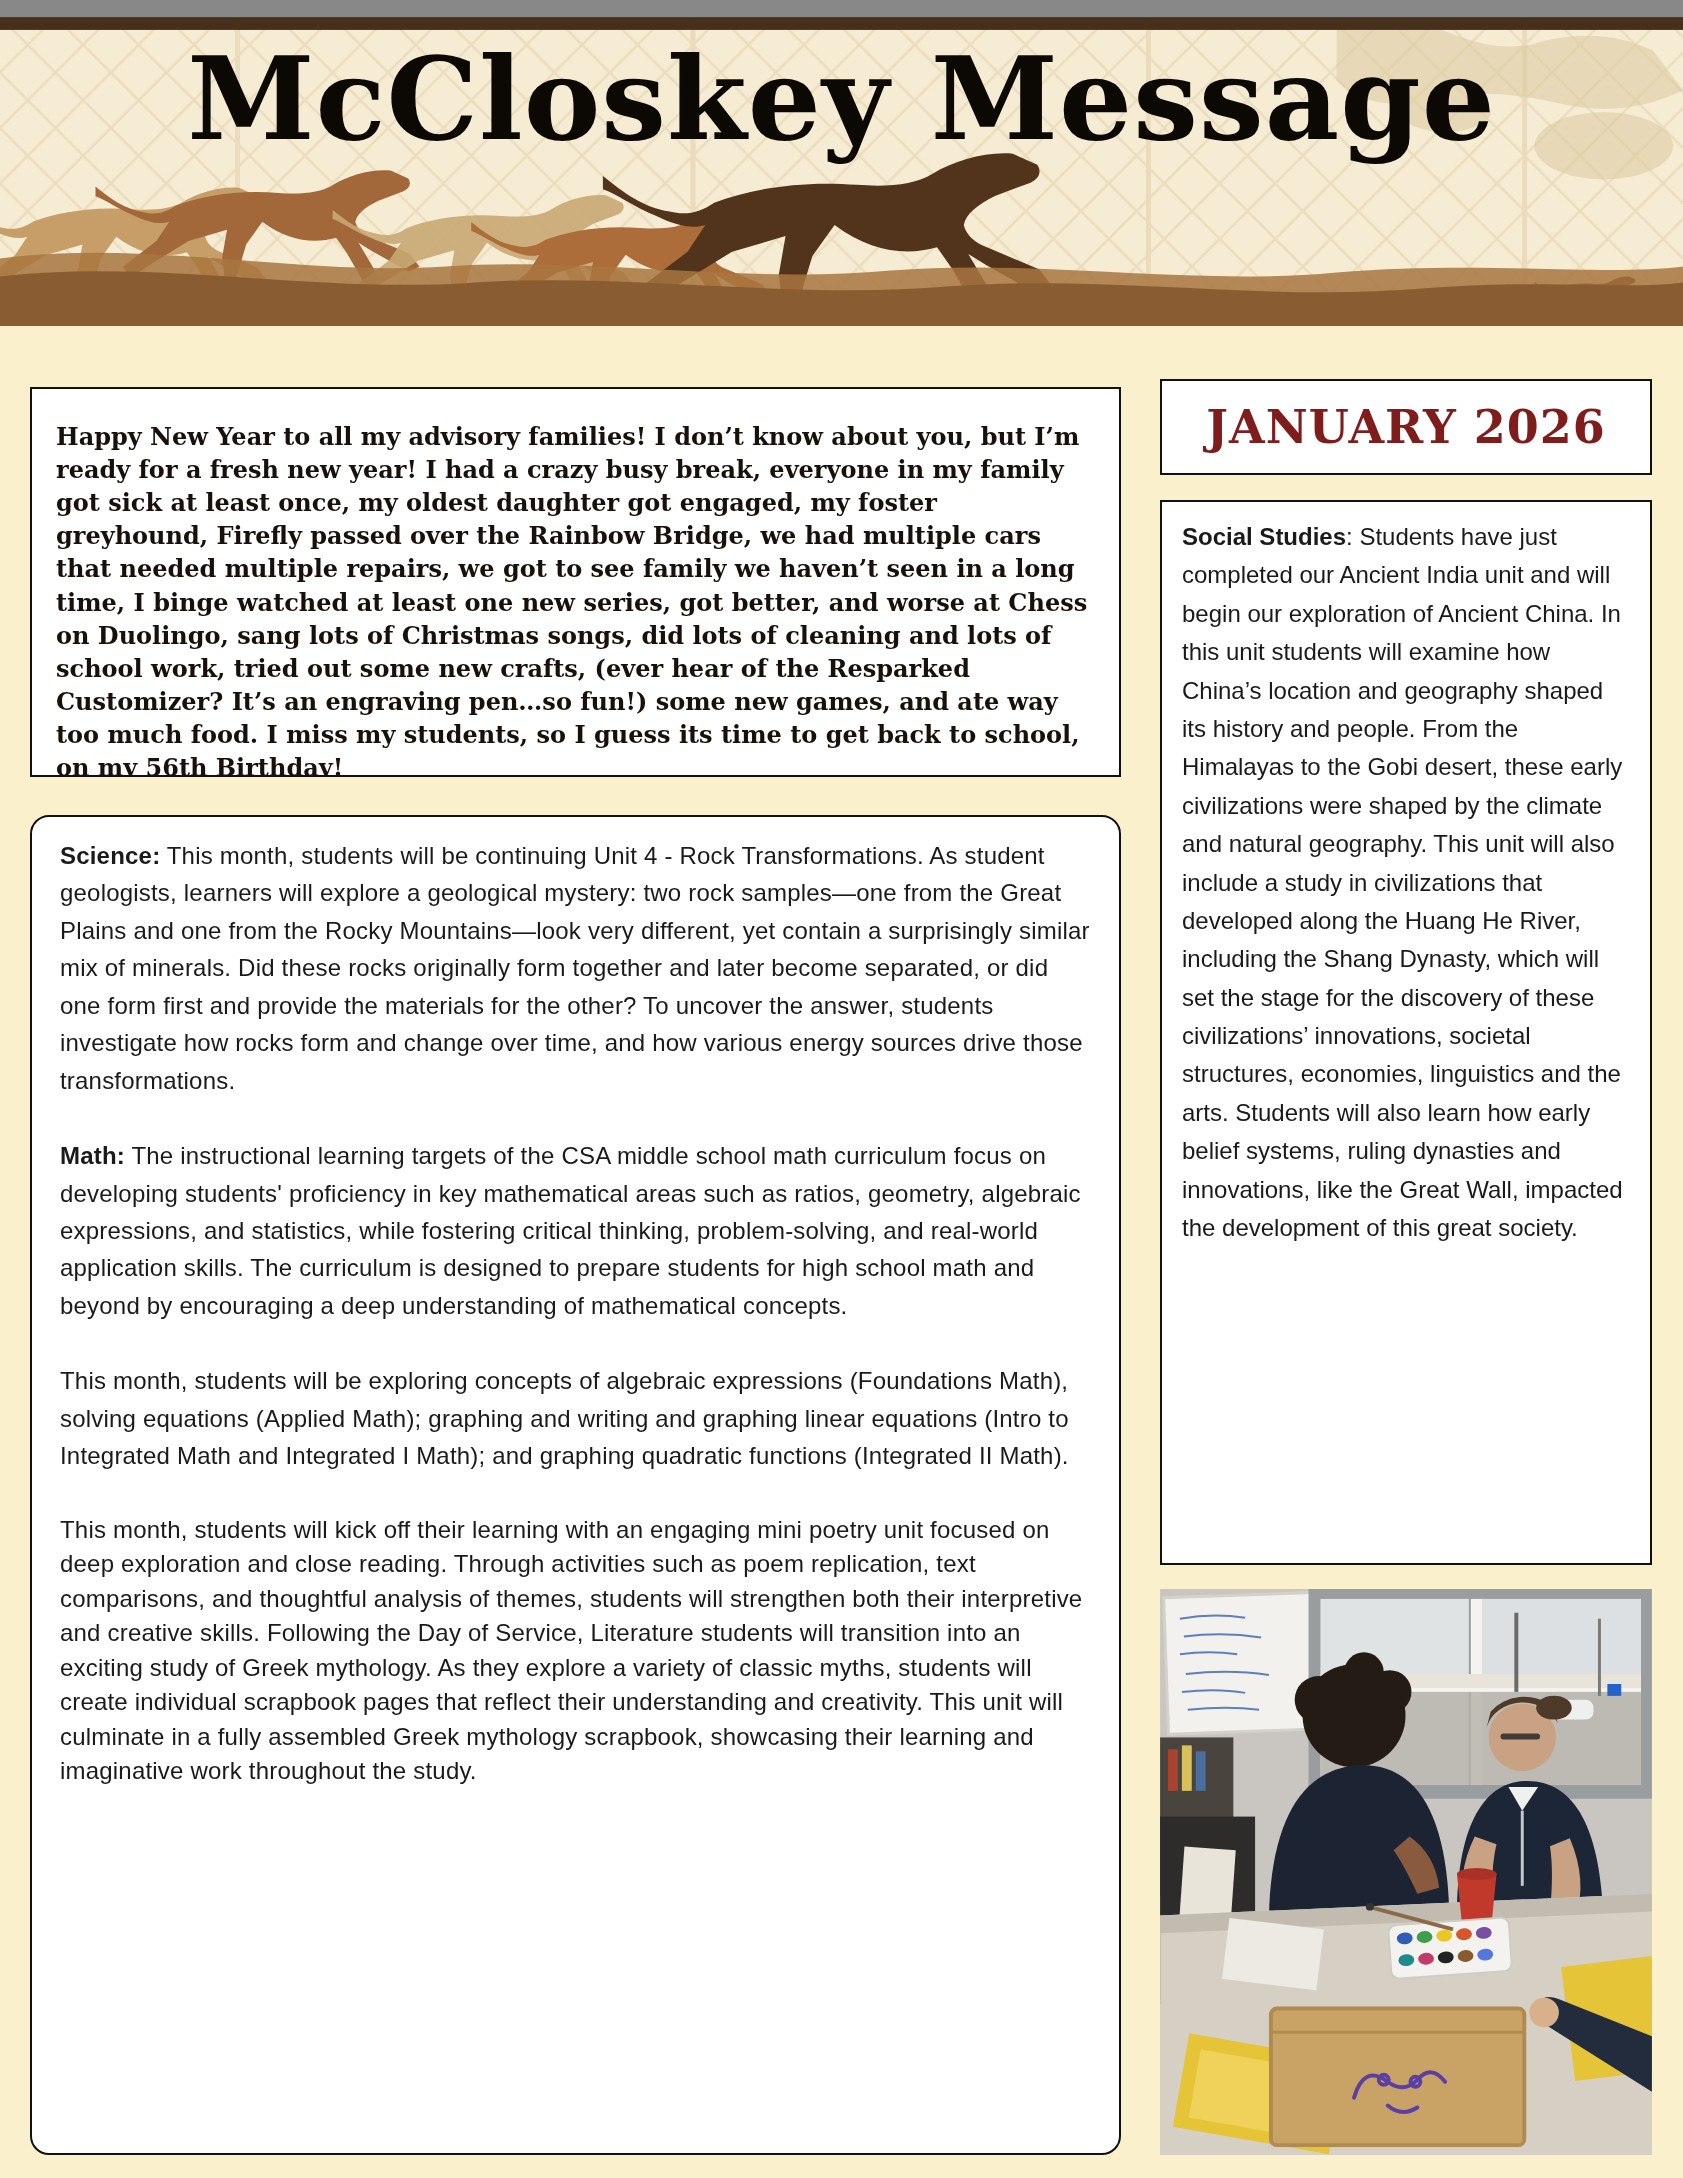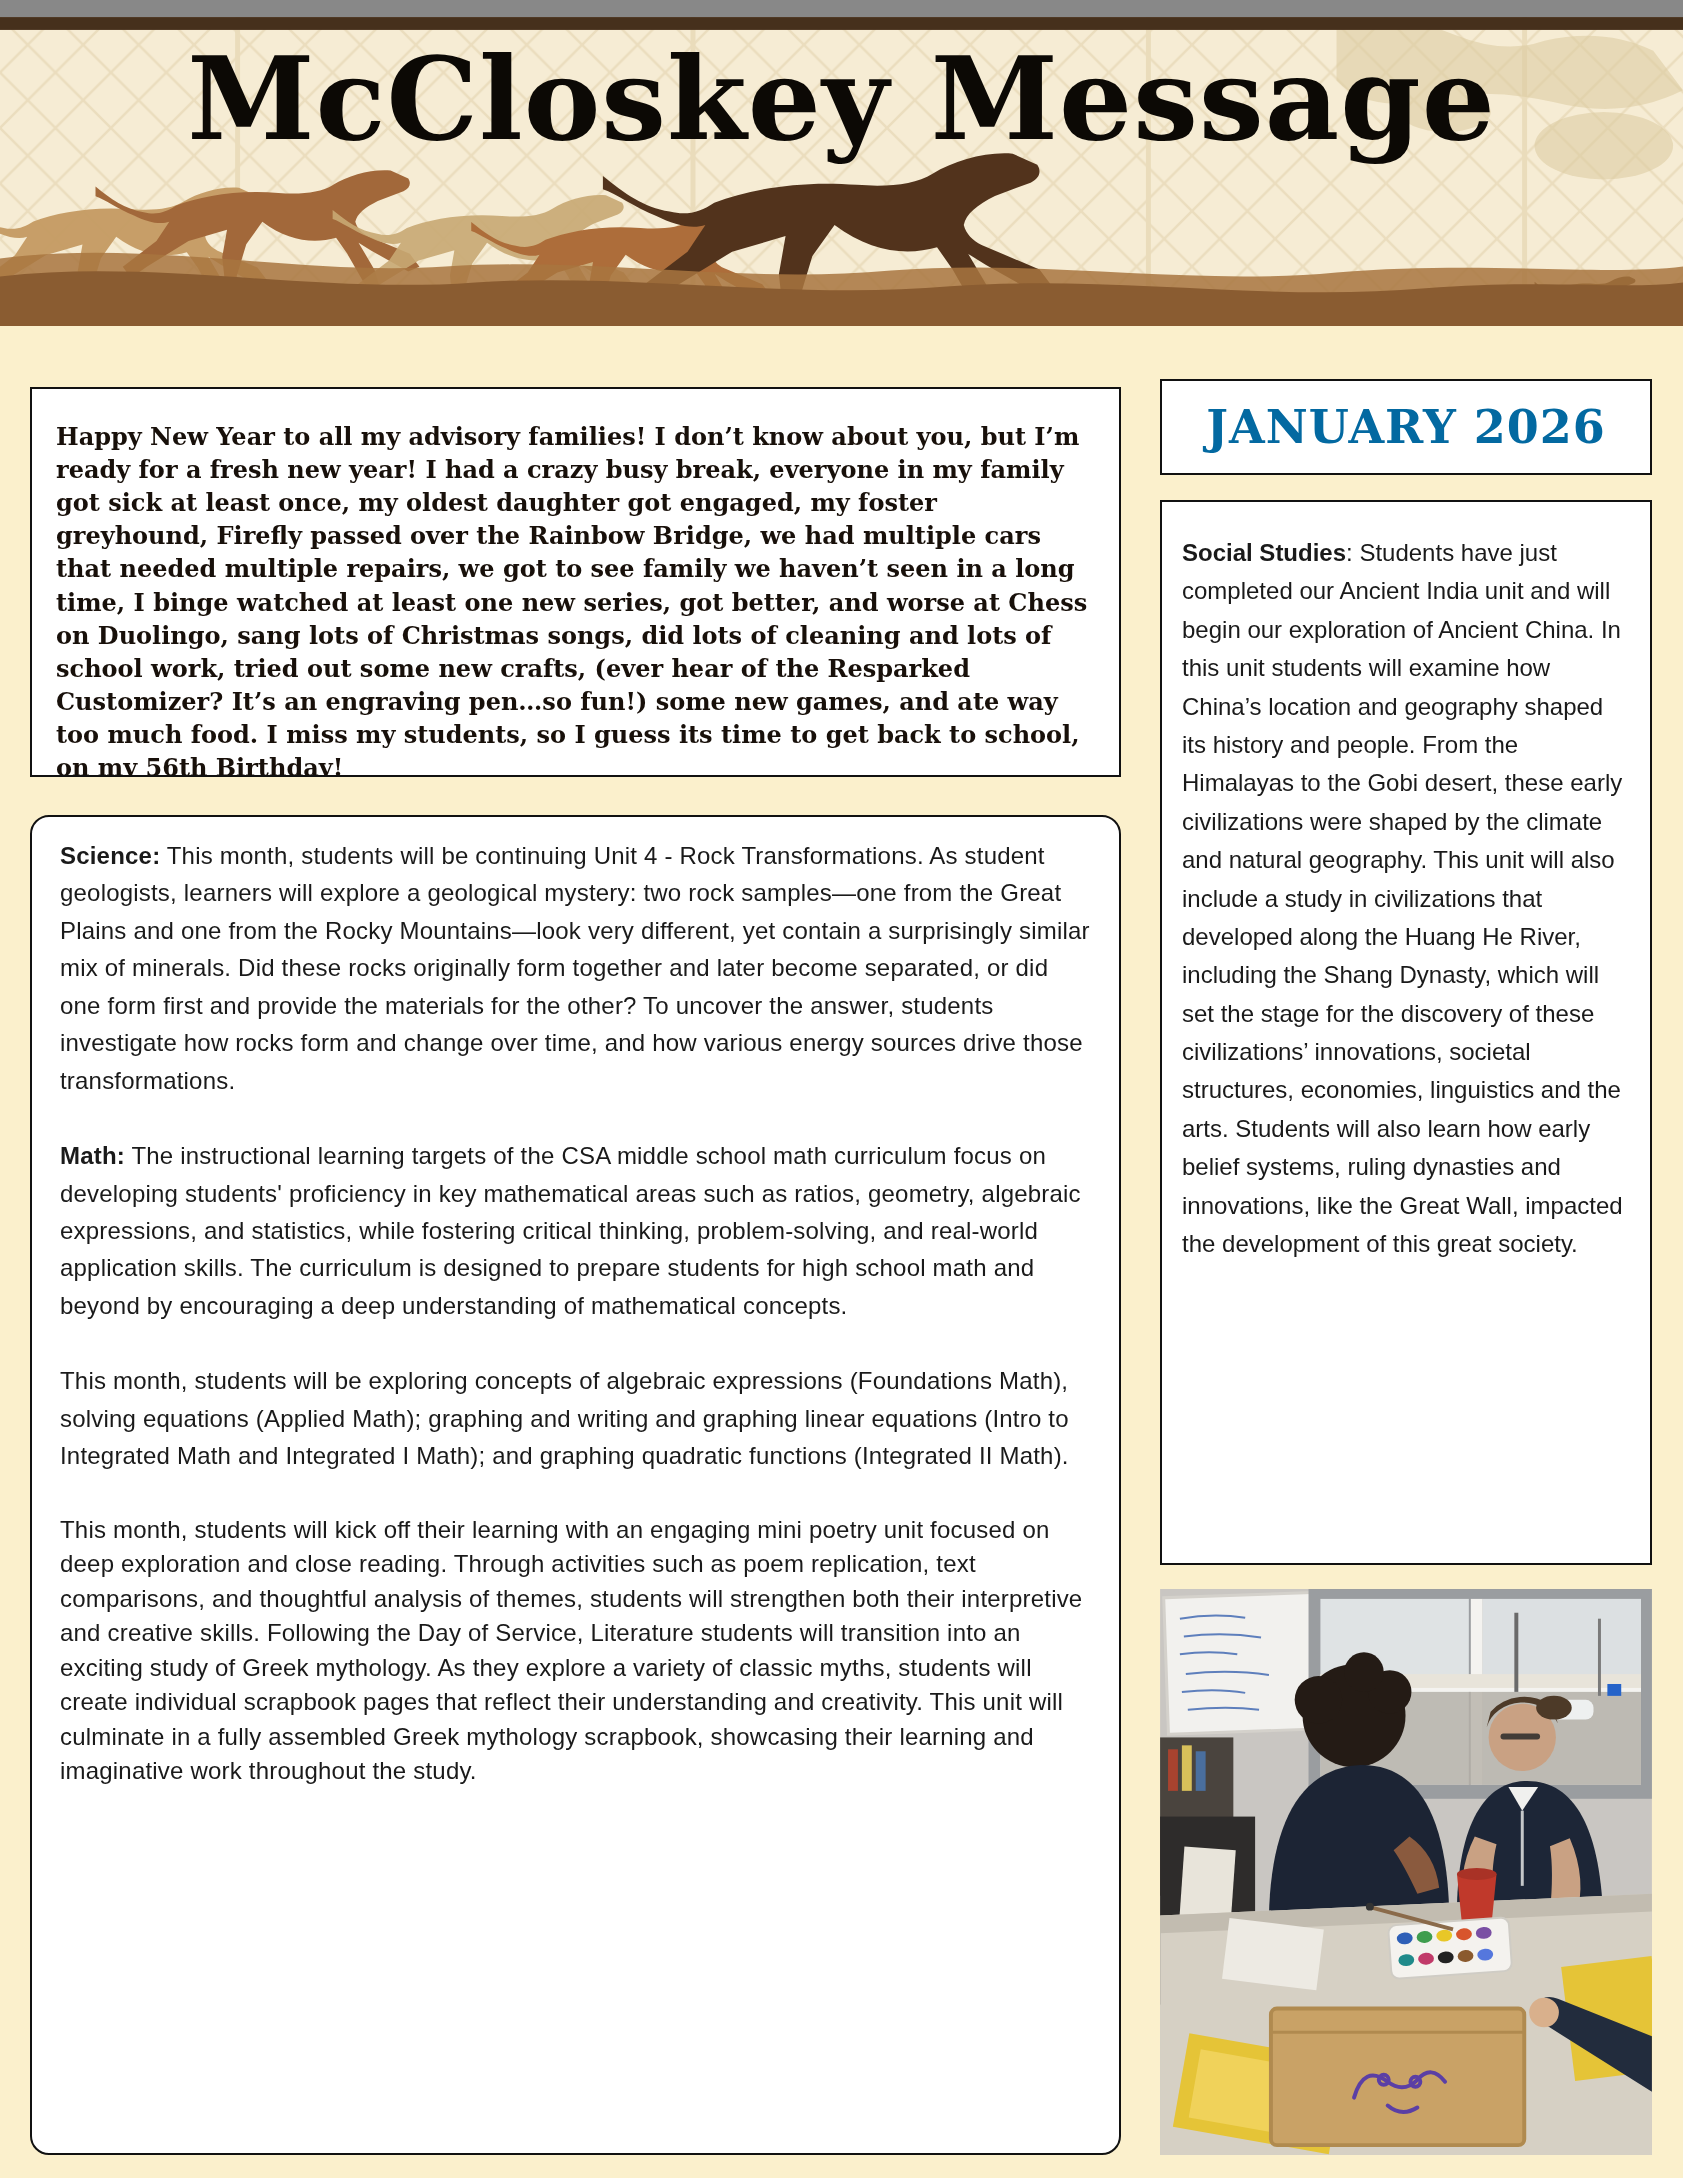--- a/index.html
+++ b/index.html
@@ -38,25 +38,25 @@
   .para { margin:0 0 38px 0; }
   .para:last-child { margin-bottom:0; }
   .para strong { font-weight:700; }
   .lit-head { margin:0; }
   .lit-body { margin:0 0 0 0; line-height:1.44; }
   
   .date-box {
     left:1160px; top:362px; width:492px; height:96px;
     display:flex; align-items:center; justify-content:center;
     font-family:"DejaVu Serif", serif; font-weight:700;
-    font-size:46px; letter-spacing:1px; color:#0369a1;
+    font-size:46px; letter-spacing:1px; color:#7f1d1d;
   }
   .social-box {
     left:1160px; top:483px; width:492px; height:1065px;
-    padding:32px 20px;
+    padding:16px 20px;
     font-size:24px; line-height:1.6;
   }
   .social-box p { margin:0; }
   .photo {
     position:absolute; left:1160px; top:1572px; width:492px; height:566px;
     margin:0; overflow:hidden;
   }
   .photo svg { display:block; width:492px; height:566px; }
 </style>
 </head>

